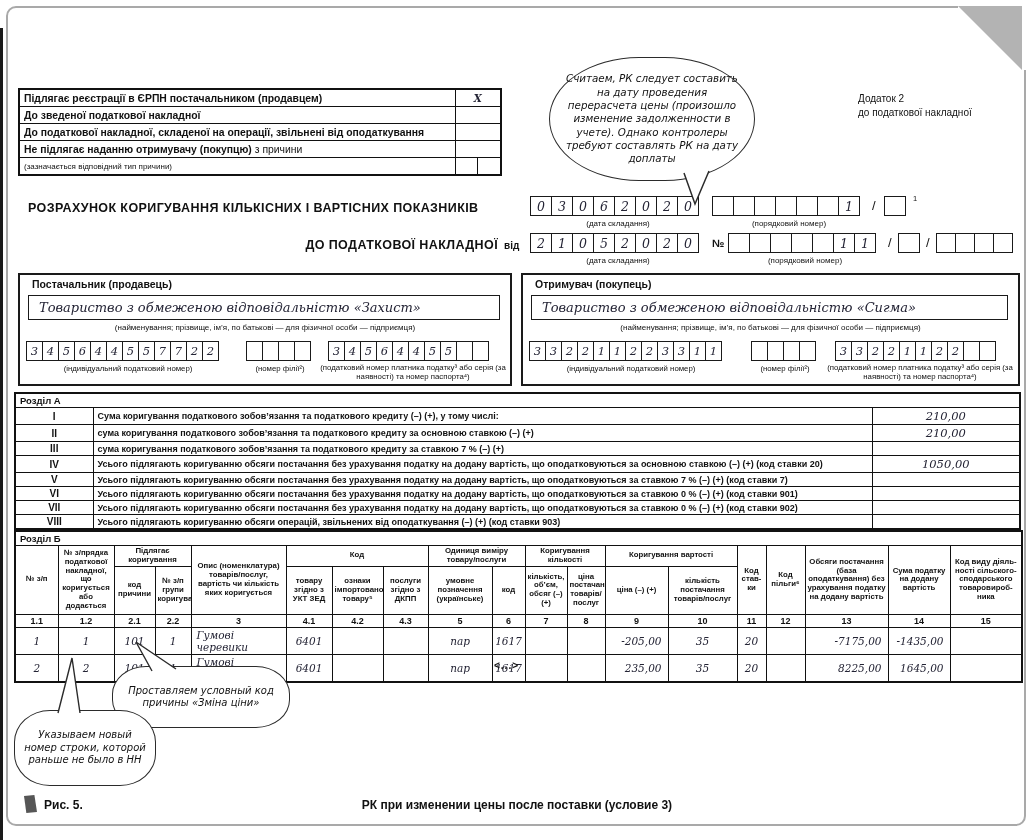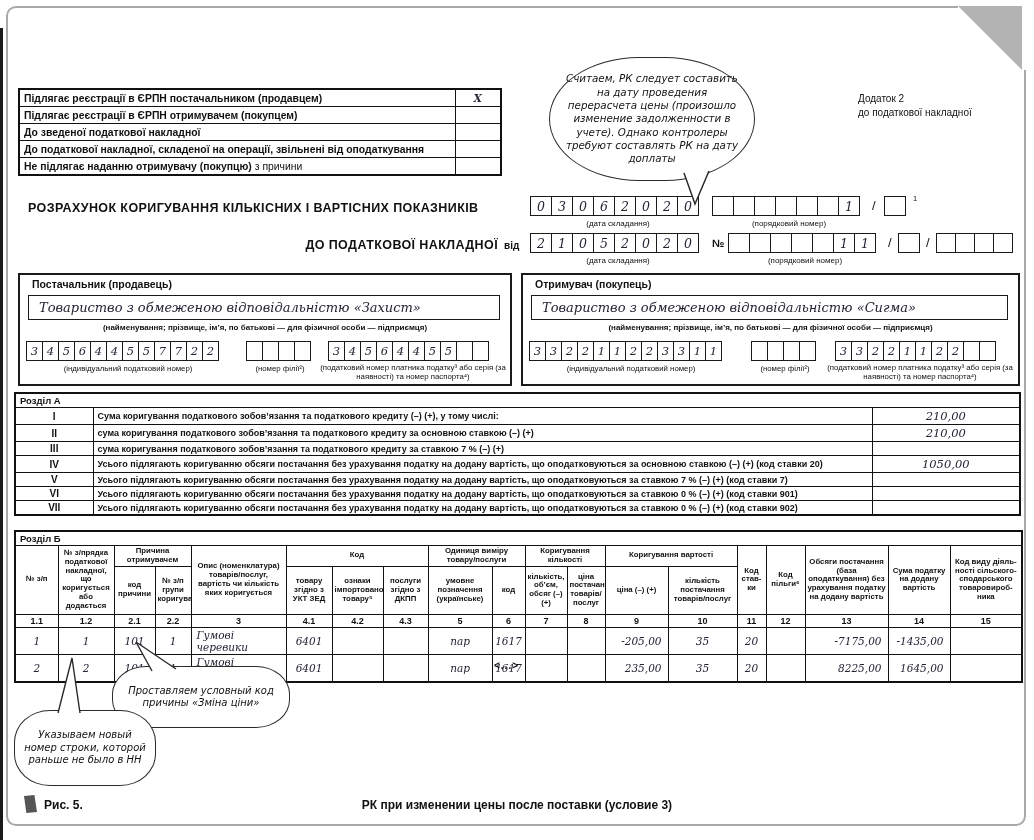--- a/index.html
+++ b/index.html
@@ -53,21 +53,21 @@
   .scell{width:17px;height:20px;font-size:11.5px;line-height:19px;}
   .grouplabel{position:absolute;font-size:8px;text-align:center;}
   .slash{position:absolute;font-size:13px;}
   .supnote{position:absolute;font-size:7.5px;}
 
   
   .party{position:absolute;top:273px;height:113px;border:2px solid #1a1a1a;box-sizing:border-box;background:#fff;}
   .party .ptitle{position:absolute;left:12px;top:3px;font-size:10.5px;font-weight:bold;}
   .party .namebox{position:absolute;left:8px;top:20px;right:10px;height:25px;border:1px solid #1a1a1a;
                   font-size:13px;line-height:24px;padding-left:10px;box-sizing:border-box;}
-  .party .ncap{position:absolute;left:0;top:48px;width:100%;text-align:center;font-size:8px;font-weight:bold;}
+  .party .ncap{position:absolute;left:0;top:48px;width:100%;text-align:center;font-size:8px;}
   .party .cap{position:absolute;font-size:7.8px;text-align:center;line-height:1.2;}
 
   
   .sect{position:absolute;left:14px;border-collapse:collapse;table-layout:fixed;width:1007px;
         border:2px solid #111;padding-left:24px;}
   .sect td{border:1px solid #111;box-sizing:border-box;overflow:hidden;}
   .sec-title{font-size:9.5px;font-weight:bold;padding:1px 4px;height:11px;}
   .secA{top:392px;}
   .secA .a-n{width:78px;text-align:center;font-weight:bold;font-size:10px;}
   .secA .a-t{font-size:9px;font-weight:bold;padding:0 4px;height:13px;}
@@ -102,36 +102,41 @@
         <col style="width:436px">
         <col style="width:46px">
       </colgroup>
     <tbody>
 
     <tr>
         <td>Підлягає реєстрації в ЄРПН постачальником (продавцем)</td>
         <td class="val hw">X</td>
       </tr>
         <tr>
-        <td>Підлягає реєстрації в ЄРПН отримувачем (покупцем)</td>
-        <td class="val hw"></td>
-      </tr>
-        <tr>
         <td>До зведеної податкової накладної</td>
         <td class="val hw"></td>
       </tr>
         <tr>
         <td>До податкової накладної, складеної на операції, звільнені від оподаткування</td>
         <td class="val hw"></td>
       </tr>
       </tbody>
     <tbody>
       <tr>
         <td><span>Не підлягає наданню отримувачу (покупцю)</span><span class="suffix"> з причини</span></td>
         <td class="val"></td>
+      </tr>
+      <tr>
+        <td class="note">(зазначається відповідний тип причини)</td>
+        <td class="val" style="padding:0">
+            <div class="split">
+              <span></span>
+              <span></span>
+            </div>
+          </td>
       </tr>
     </tbody>
   </table>
 
   <div class="bubble bubble-top">
     <span>Считаем, РК следует составить на дату проведения перерасчета цены (произошло изменение задолженности в учете). Однако контролеры требуют составлять РК на дату доплаты</span>
   </div>
   <svg class="tail" style="left:660px;top:170px" width="56" height="40">
     <path d="M24,3 L35,34 L49,1" fill="#fff" stroke="#2b2b2b" stroke-width="1.5"></path>
   </svg>
@@ -338,20 +343,25 @@
         <td class="a-v hw"></td>
       </tr>
         <tr>
         <td class="a-n">VI</td>
         <td class="a-t">Усього підлягають коригуванню обсяги постачання без урахування податку на додану вартість, що оподатковуються за ставкою 0 % (–) (+) (код ставки 901)</td>
         <td class="a-v hw"></td>
       </tr>
         <tr>
         <td class="a-n">VII</td>
         <td class="a-t">Усього підлягають коригуванню обсяги постачання без урахування податку на додану вартість, що оподатковуються за ставкою 0 % (–) (+) (код ставки 902)</td>
+        <td class="a-v hw"></td>
+      </tr>
+        <tr>
+        <td class="a-n">VIII</td>
+        <td class="a-t">Усього підлягають коригуванню обсяги операцій, звільнених від оподаткування (–) (+) (код ставки 903)</td>
         <td class="a-v hw"></td>
       </tr>
       </tbody>
   </table>
 
   <table class="sect secB">
     <colgroup>
       <col style="width:43px">
         <col style="width:56px">
         <col style="width:41px">
@@ -372,21 +382,21 @@
         <col style="width:62px">
         <col style="width:72px">
     </colgroup>
     <tbody>
       <tr>
         <td class="sec-title" colspan="19">Розділ Б</td>
       </tr>
       <tr>
         <td class="hd" rowspan="2">№ з/п</td>
         <td class="hd" rowspan="2">№ з/прядка податкової накладної, що коригується або додається</td>
-        <td class="hd" colspan="2">Причина отримувачем</td>
+        <td class="hd" colspan="2">Підлягає коригування</td>
         <td class="hd" rowspan="2">Опис (номенклатура) товарів/послуг, вартість чи кількість яких коригується</td>
         <td class="hd" colspan="3">Код</td>
         <td class="hd" colspan="2">Одиниця виміру товару/послуги</td>
         <td class="hd" colspan="2">Коригування кількості</td>
         <td class="hd" colspan="2">Коригування вартості</td>
         <td class="hd" rowspan="2">Код став­ки</td>
         <td class="hd" rowspan="2">Код пільги⁶</td>
         <td class="hd" rowspan="2">Обсяги поста­чання (база оподаткування) без урахування податку на дода­ну вартість</td>
         <td class="hd" rowspan="2">Сума податку на додану вартість</td>
         <td class="hd" rowspan="2">Код виду діяль­ності сільского­сподарського товаровироб­ника</td>

